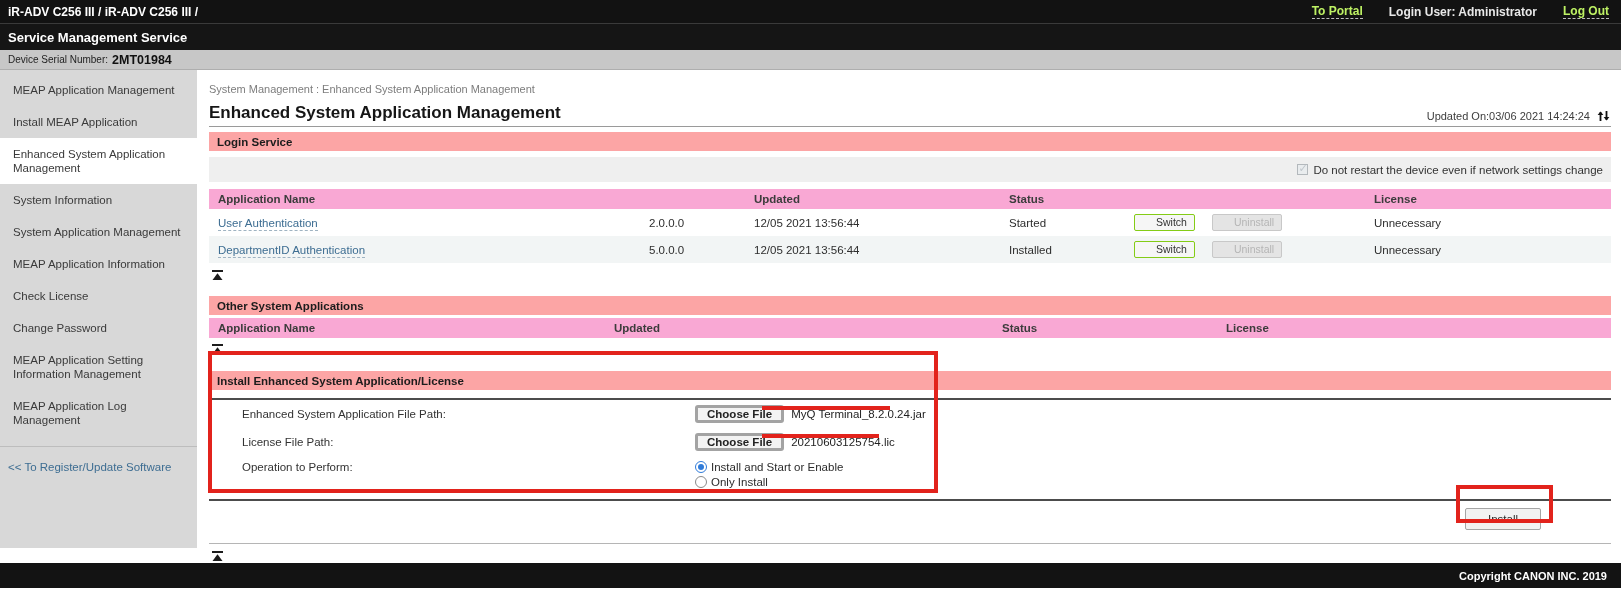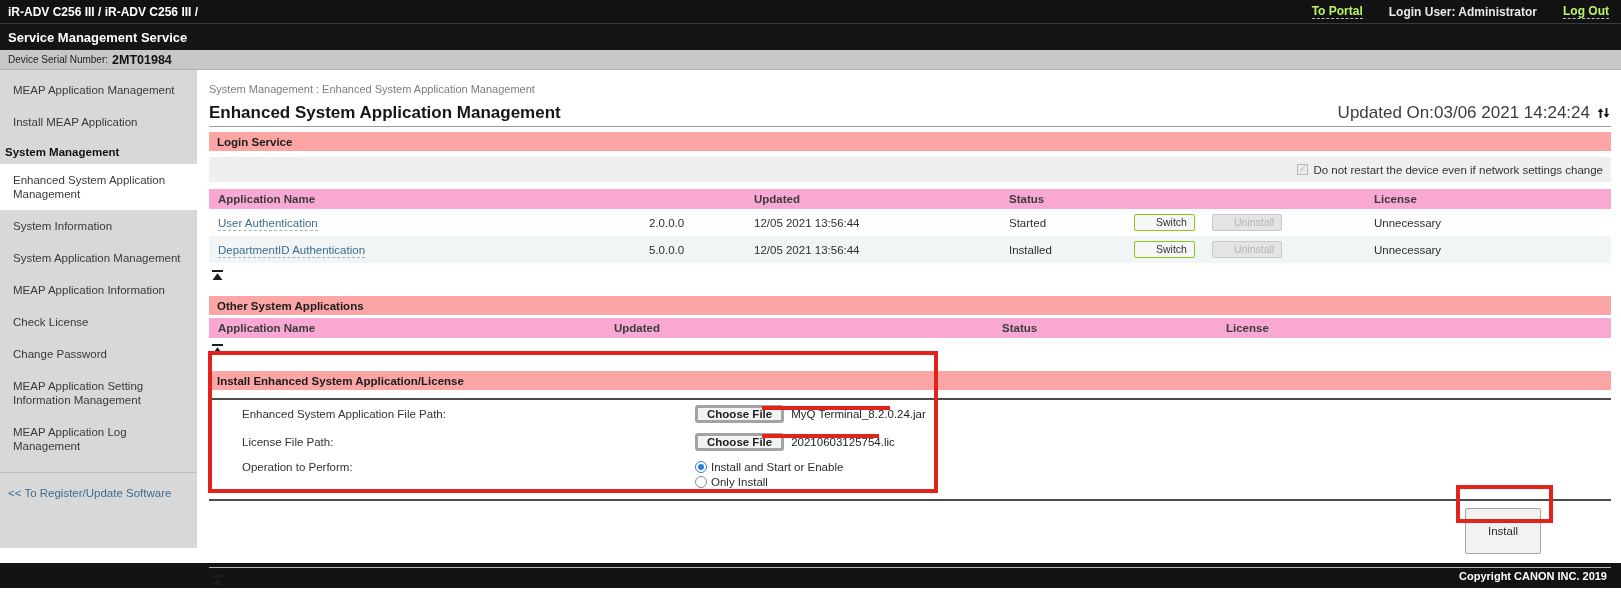--- a/index.html
+++ b/index.html
@@ -27,21 +27,21 @@
   .side-item.selected { background:#fff; cursor:default; }
   .side-divider { border-top:1px solid #bdbdbd; margin:10px 0 2px 0; }
   .side-register { font-size:11.5px; color:var(--link-blue); padding:12px 10px 9px 8px; cursor:pointer; }
 
   
   .main { flex:1; background:#fff; padding:0 10px 0 12px; position:relative; }
   .breadcrumb { margin-top:13px; font-size:11px; color:#7d7d7d; height:14px; }
   .title-row { margin-top:5px; height:21px; display:flex; align-items:flex-end; justify-content:space-between; }
   .page-title { font-size:17px; font-weight:bold; color:#161616; line-height:21px; }
   .updated-row { display:flex; align-items:center; gap:6px; }
-  .updated-text { font-size:17px; color:#3d3d3d; }
+  .updated-text { font-size:11px; color:#3d3d3d; }
   .title-rule { border:none; border-top:1px solid #9a9a9a; margin:3px 0 0 0; }
   .section-bar { margin-top:5px; height:19px; background:#fca5a5; display:flex; align-items:center; padding-left:8px; }
   .section-bar span { font-size:11.5px; font-weight:bold; color:#1c1c1c; }
   .checkbox-strip { margin-top:6px; height:25px; background:#efefef; display:flex; align-items:center; justify-content:flex-end; padding-right:8px; gap:5px;text-align:center; }
   .cbx { width:11px; height:11px; border:1px solid #b3b8bc; background:#e9ecee; position:relative; display:inline-block; cursor:pointer; }
   .cbx::after { content:"\2713"; position:absolute; top:-3px; left:0px; font-size:11px; color:#c0c6cb; }
   .cbx-label { font-size:11.5px; color:#333; }
 
   
   .tbl-row { display:grid; align-items:center; }
@@ -69,21 +69,21 @@
   .choose-btn { font-size:11.5px; font-weight:600; color:#222; background:#f3f3f3; border:3px solid #a3a3a3; border-radius:3px; padding:0 9px; cursor:pointer; }
   .file-text { font-size:11.5px; color:#1f1f1f; margin-left:7px; }
   .radio-col { display:flex; flex-direction:column; gap:3px; }
   .radio-line { display:flex; align-items:center; gap:4px; cursor:pointer; }
   .radio { width:12px; height:12px; border-radius:50%; border:1px solid #8a8a8a; background:#fff; position:relative; flex-shrink:0; }
   .radio.sel { border-color:#2f7bd9; }
   .radio.sel::after { content:""; position:absolute; inset:2px; border-radius:50%; background:#2f7bd9; }
   .radio-label { font-size:11.5px; color:#2b2b2b; }
   .form-endline { border:none; border-top:2px solid #4c4c4c; margin:8px 0 0 0; }
   .install-row { margin-top:7px; display:flex; justify-content:flex-end; padding-right:70px; }
-  .install-btn { font-size:11.5px; color:#2c2c2c; background:#f2f2f2; border:1px solid #a5a5a5; border-radius:2px; padding:16px 22px; cursor:pointer; }
+  .install-btn { font-size:11.5px; color:#2c2c2c; background:#f2f2f2; border:1px solid #a5a5a5; border-radius:2px; padding:4px 22px; cursor:pointer; }
   .bottom-rule { border:none; border-top:1px solid #b5b5b5; margin:13px 0 0 0; }
 
   
   .footer-gap { height:15px; background:#fff; }
   .footer { height:25px; background:#131313; display:flex; align-items:center; justify-content:flex-end; padding-right:14px; }
   .footer span { color:#fff; font-size:11px; font-weight:bold; }
 
   
   .anno { position:absolute; pointer-events:none; z-index:50; }
   .anno-box { border:4px solid var(--annotation-red); }
@@ -117,21 +117,20 @@
   <div class="serialbar">
     <span class="serial-label">Device Serial Number:</span>
     <span class="serial-value">2MT01984</span>
   </div>
 
   <div class="body-row">
 
     <div class="sidebar">
       <div class="side-item">MEAP Application Management</div>
       <div class="side-item">Install MEAP Application</div>
-      <div class="side-header">System Management</div>
       <div class="side-item selected">Enhanced System Application Management</div>
       <div class="side-item">System Information</div>
       <div class="side-item">System Application Management</div>
       <div class="side-item">MEAP Application Information</div>
       <div class="side-item">Check License</div>
       <div class="side-item">Change Password</div>
       <div class="side-item">MEAP Application Setting Information Management</div>
       <div class="side-item">MEAP Application Log Management</div>
       <div class="side-divider"></div>
       <div class="side-register">&lt;&lt; To Register/Update Software</div>

